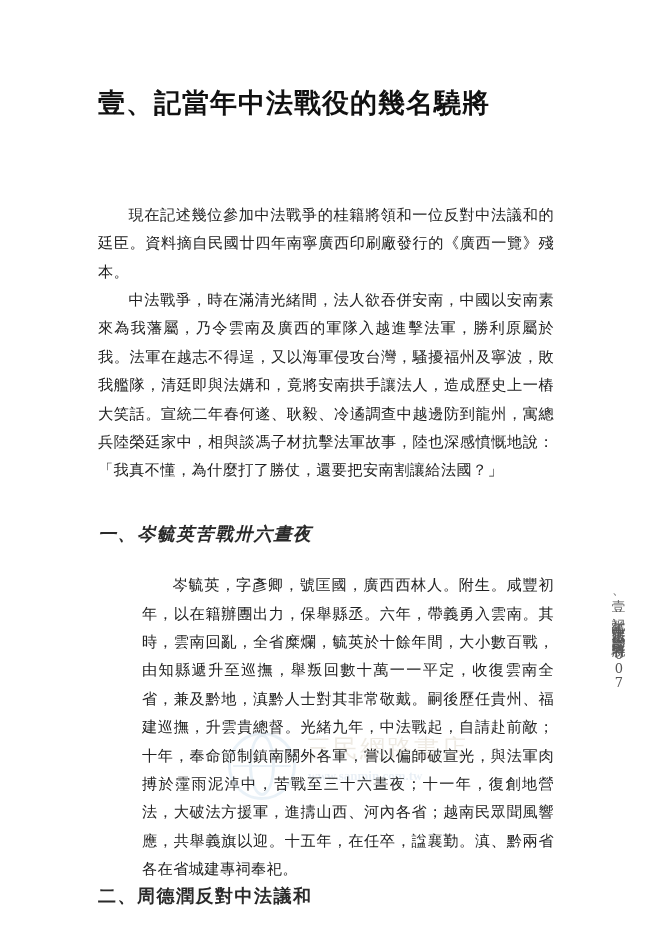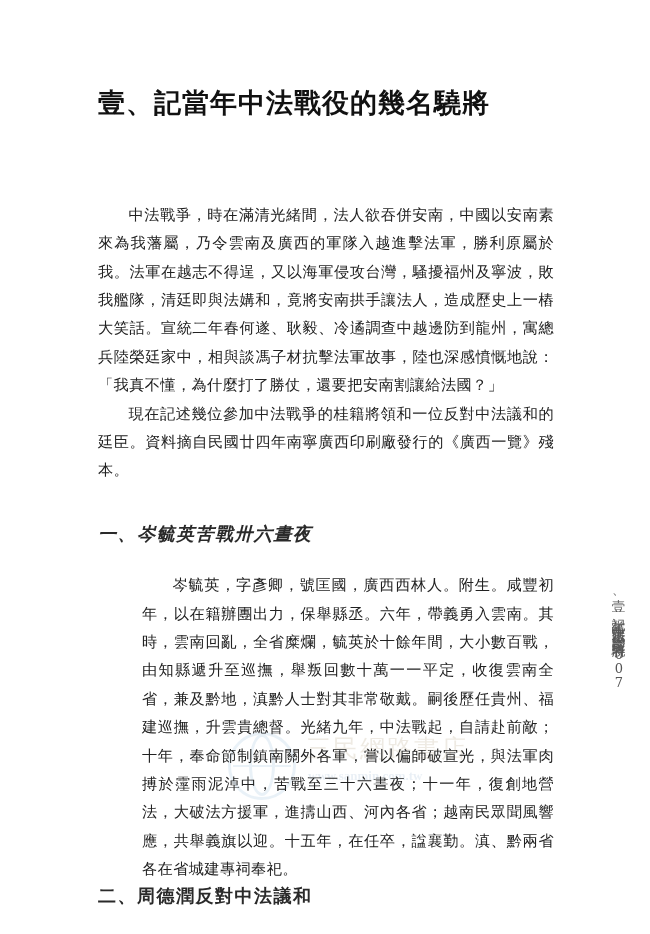--- a/index.html
+++ b/index.html
@@ -178,22 +178,22 @@
     <div class="wm-globe"></div>
     <div class="wm-title">三民網路書店</div>
     <div class="wm-url">www.sanmin.com.tw</div>
   </div>
 
   <div id="content">
 
     <h1 id="chapter-title">壹、記當年中法戰役的幾名驍將</h1>
 
     <div id="intro-block">
+      <p class="body-para">現在記述幾位參加中法戰爭的桂籍將領和一位反對中法議和的廷臣。資料摘自民國廿四年南寧廣西印刷廠發行的《廣西一覽》殘本。</p>
       <p class="body-para">中法戰爭，時在滿清光緒間，法人欲吞併安南，中國以安南素來為我藩屬，乃令雲南及廣西的軍隊入越進擊法軍，勝利原屬於我。法軍在越志不得逞，又以海軍侵攻台灣，騷擾福州及寧波，敗我艦隊，清廷即與法媾和，竟將安南拱手讓法人，造成歷史上一樁大笑話。宣統二年春何遂、耿毅、冷遹調查中越邊防到龍州，寓總兵陸榮廷家中，相與談馮子材抗擊法軍故事，陸也深感憤慨地說：「我真不懂，為什麼打了勝仗，還要把安南割讓給法國？」</p>
-      <p class="body-para">現在記述幾位參加中法戰爭的桂籍將領和一位反對中法議和的廷臣。資料摘自民國廿四年南寧廣西印刷廠發行的《廣西一覽》殘本。</p>
     </div>
 
     <h2 id="heading-1" class="section-heading">一、岑毓英苦戰卅六晝夜</h2>
 
     <p id="para-3" class="body-para">岑毓英，字彥卿，號匡國，廣西西林人。附生。咸豐初年，以在籍辦團出力，保舉縣丞。六年，帶義勇入雲南。其時，雲南回亂，全省糜爛，毓英於十餘年間，大小數百戰，由知縣遞升至巡撫，舉叛回數十萬一一平定，收復雲南全省，兼及黔地，滇黔人士對其非常敬戴。嗣後歷任貴州、福建巡撫，升雲貴總督。光緒九年，中法戰起，自請赴前敵；十年，奉命節制鎮南關外各軍，嘗以偏師破宣光，與法軍肉搏於霪雨泥淖中，苦戰至三十六晝夜；十一年，復創地營法，大破法方援軍，進擣山西、河內各省；越南民眾聞風響應，共舉義旗以迎。十五年，在任卒，諡襄勤。滇、黔兩省各在省城建專祠奉祀。</p>
 
     <h2 id="heading-2" class="section-heading">二、周德潤反對中法議和</h2>
 
   </div>
 

